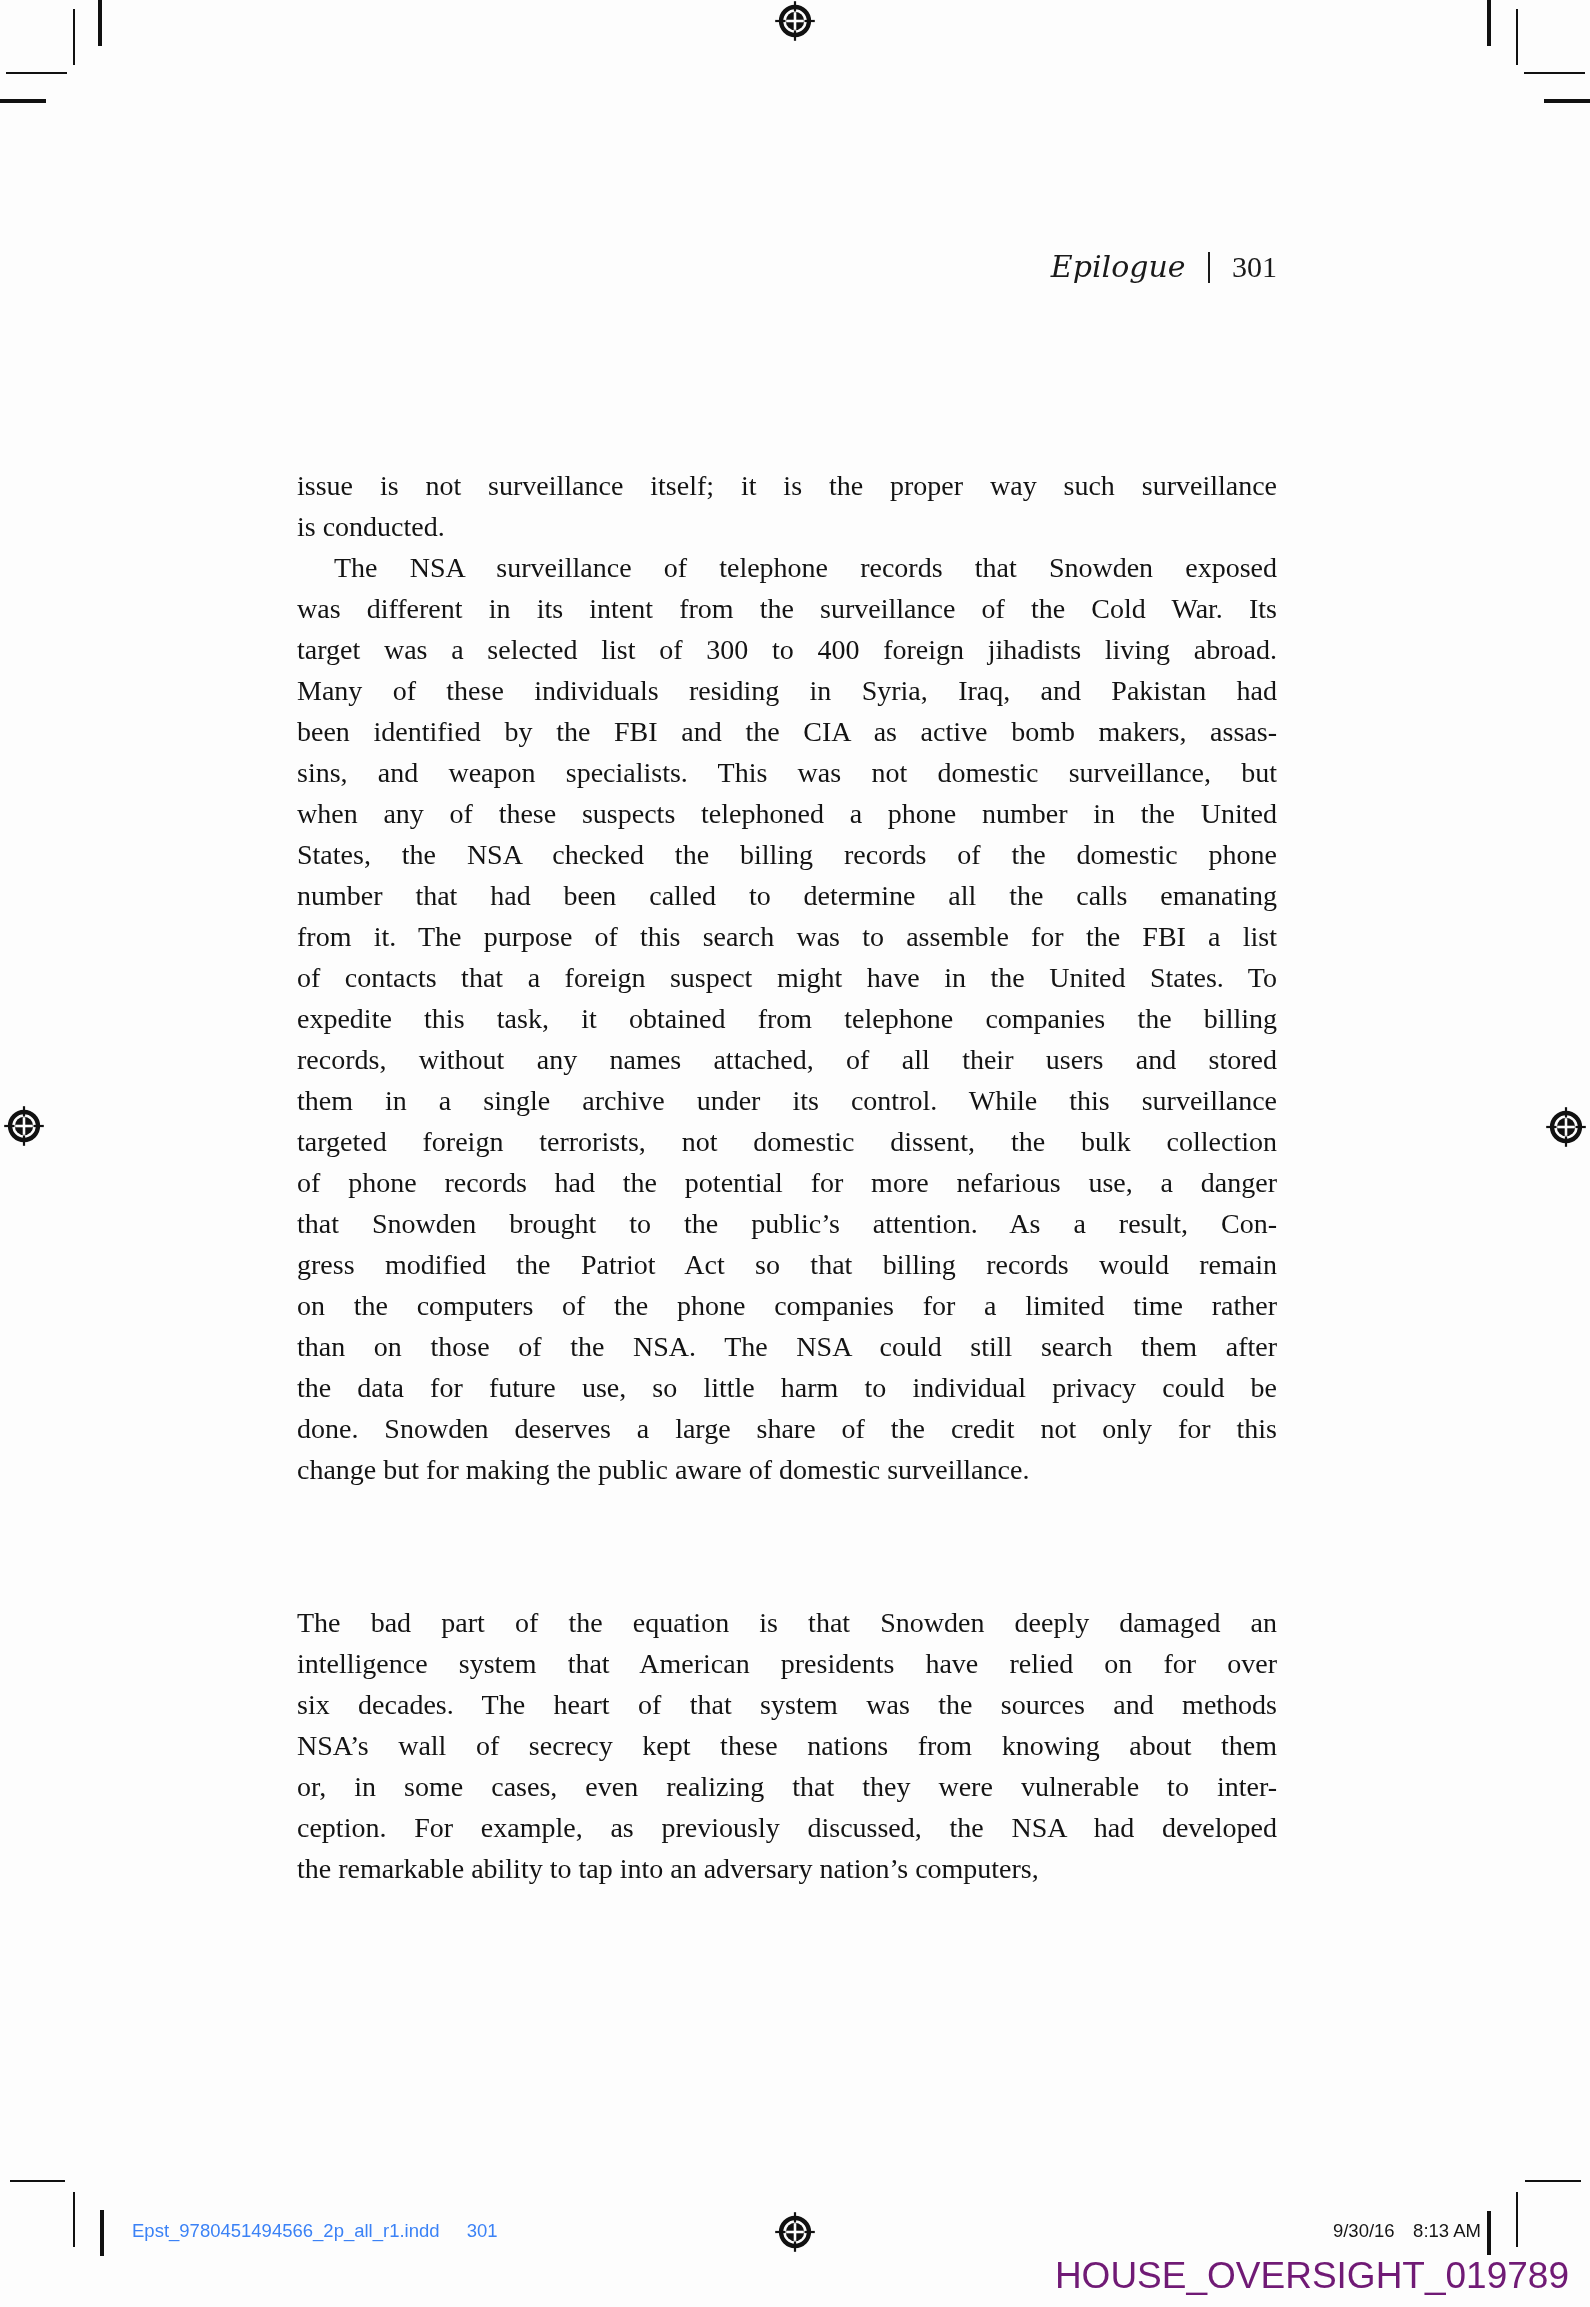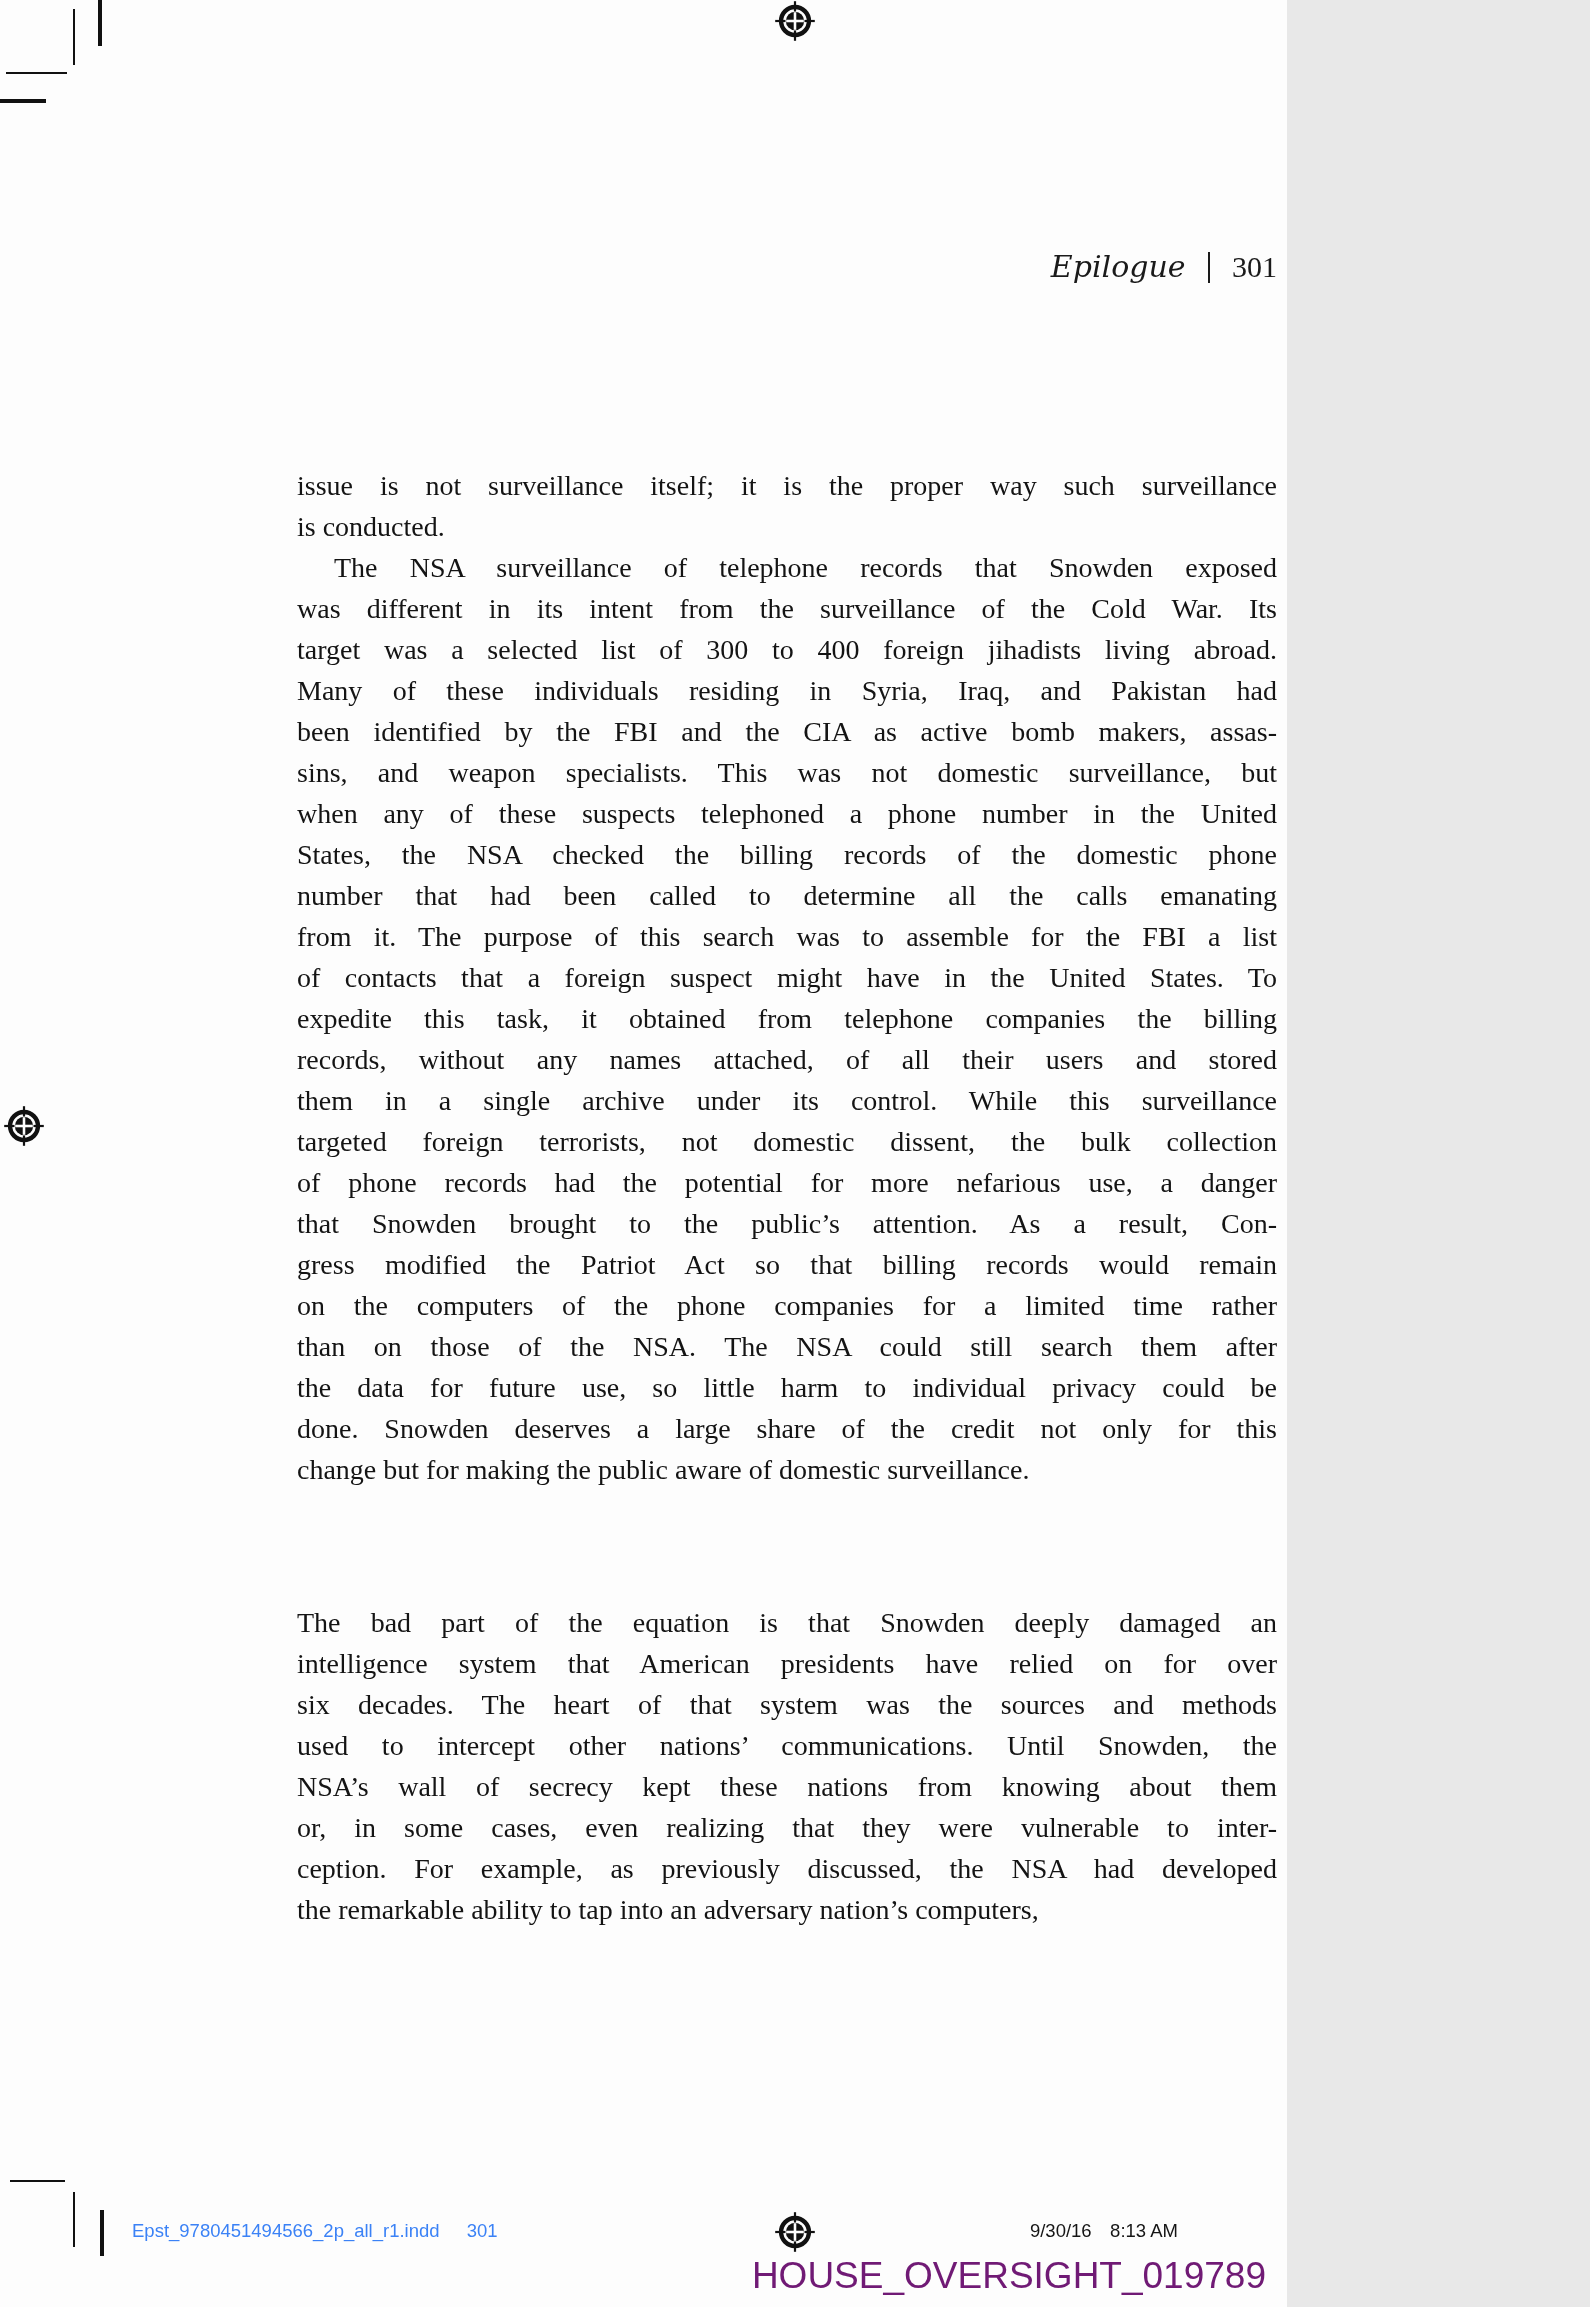--- a/index.html
+++ b/index.html
@@ -1,18 +1,18 @@
 <!DOCTYPE html>
 <html style="font-size:12px"><head>
 <meta charset="utf-8">
 <style>
   html, body { margin: 0; padding: 0; background: #e8e8e8; }
   .page {
     position: relative;
-    width: 1287px;
+    width: 1590px;
     height: 2307px;
     background: #fdfdfd;
     overflow: hidden;
     font-family: "Liberation Serif", serif;
     color: #121212;
   }
 
   
   .running-head {
     position: absolute;
@@ -207,21 +207,20 @@
         <div class="jline">on the computers of the phone companies for a limited time rather</div>
         <div class="jline">than on those of the NSA. The NSA could still search them after</div>
         <div class="jline">the data for future use, so little harm to individual privacy could be</div>
         <div class="jline">done. Snowden deserves a large share of the credit not only for this</div>
         <div class="jline last">change but for making the public aware of domestic surveillance.</div>
       </div>
       <div class="para section-gap">
         <div class="jline">The bad part of the equation is that Snowden deeply damaged an</div>
         <div class="jline">intelligence system that American presidents have relied on for over</div>
         <div class="jline">six decades. The heart of that system was the sources and methods</div>
-        <div class="jline">used to intercept other nations’ communications. Until Snowden, the</div>
         <div class="jline">NSA’s wall of secrecy kept these nations from knowing about them</div>
         <div class="jline">or, in some cases, even realizing that they were vulnerable to inter-</div>
         <div class="jline">ception. For example, as previously discussed, the NSA had developed</div>
         <div class="jline last">the remarkable ability to tap into an adversary nation’s computers,</div>
       </div>
     </div>
 
   <div class="slug-left">
     <span>Epst_9780451494566_2p_all_r1.indd</span>
     <span class="slug-page">301</span>

